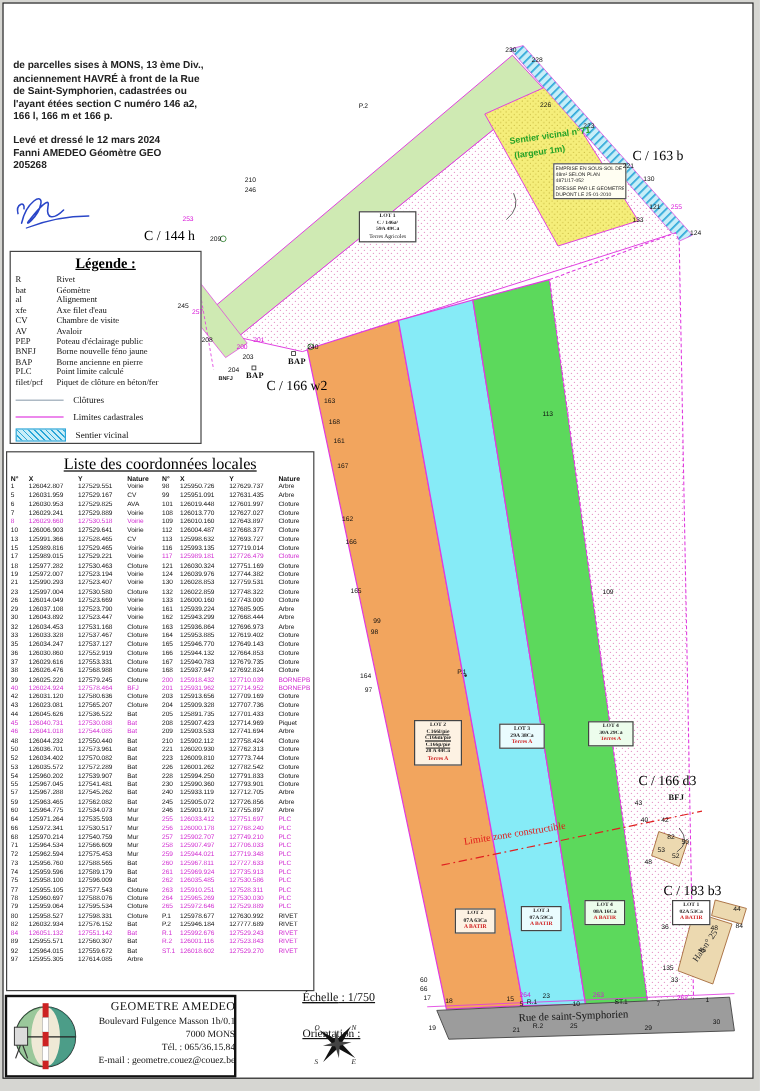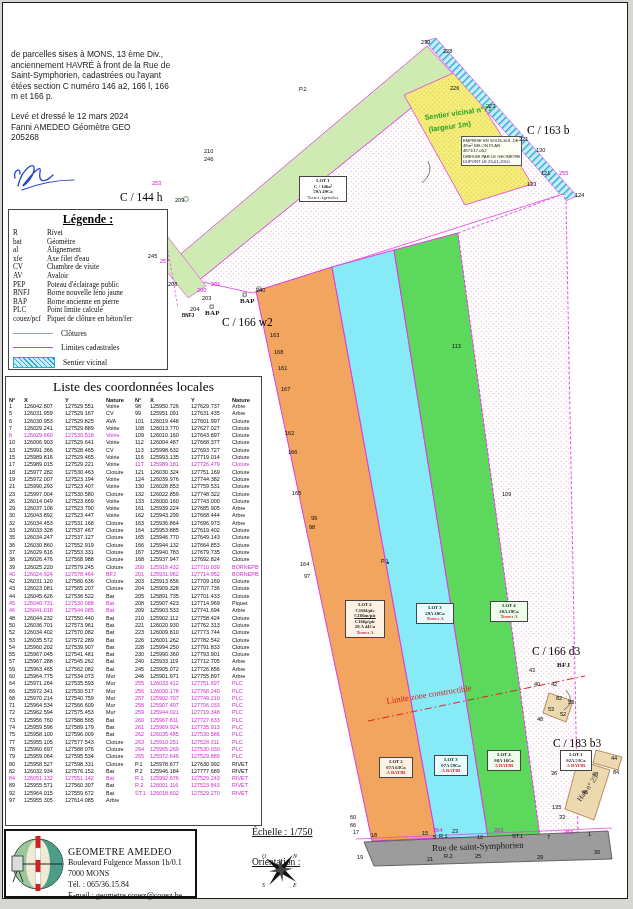--- a/index.html
+++ b/index.html
@@ -6,38 +6,38 @@
   .page{position:relative;width:633px;height:909px;background:#d6d6d2;overflow:hidden;
         font-family:"Liberation Sans",sans-serif;}
   .sheet{position:absolute;left:2px;top:2px;width:626px;height:897px;background:#fff;
          border:1.6px solid #1b1b1b;box-sizing:border-box;}
   
   .title{position:absolute;left:0;top:7px;width:633px;text-align:center;}
   .title span{font:bold 20px "Liberation Serif",serif;letter-spacing:.5px;color:#000;
          border-bottom:1.6px solid #000;padding:0 6px 1px 6px;}
   
   .desc{position:absolute;left:11px;top:49px;width:180px;font-size:8.4px;line-height:10.6px;color:#222;}
-  .desc p{margin:0 16px 9px 0;}
+  .desc p{margin:0 16px 9px 0;font-weight:bold;}
   .sig{position:absolute;left:12px;top:156px;}
   
   .legend{position:absolute;left:8px;top:209px;width:160px;height:161px;border:1px solid #444;
           background:#fff;box-sizing:border-box;padding:2px 4px;}
   .legend h3{margin:0 0 2px 0;text-align:center;font:bold 12px "Liberation Serif",serif;text-decoration:underline;}
   .lg-row{display:flex;font:7.2px "Liberation Serif",serif;line-height:8.6px;color:#111;}
   .lg-abbr{width:34px;flex:none;}
   .lg-sym{display:flex;align-items:center;margin-top:5px;font:7.6px "Liberation Serif",serif;color:#111;}
   .lg-sw{width:40px;flex:none;margin-right:8px;}
   .sw-line{height:0;border-top:1.2px solid #9aa8b6;}
   .sw-mag{height:0;border-top:1.2px solid #e03ae0;}
   .sw-sent{height:9px;background:repeating-linear-gradient(45deg,#c8eef8 0 2.4px,#2aa6d8 2.4px 3.4px);
            border:.5px solid #2aa6d8;}
   
   .coords{position:absolute;left:5px;top:376px;width:257px;height:450px;border:1px solid #444;
           background:#fff;box-sizing:border-box;padding:1px 2px;overflow:hidden;}
-  .coords h3{margin:1px 0 2px 0;text-align:center;font:13.5px "Liberation Serif",serif;font-weight:normal;}
+  .coords h3{margin:1px 0 2px 0;text-align:center;font:13.5px "Liberation Serif",serif;text-decoration:underline;font-weight:normal;}
   table.ct{border-collapse:collapse;width:100%;table-layout:fixed;}
   table.ct th{font:bold 5.7px "Liberation Sans",sans-serif;text-align:left;color:#111;padding:0 1px;}
   table.ct td{font:5.45px "Liberation Sans",sans-serif;line-height:7.3px;color:#111;
               padding:0 1px;white-space:nowrap;overflow:hidden;}
   table.ct .mg{color:#d12bd1;}
   col.cn{width:15px;}col.cx{width:41px;}col.cy{width:41px;}col.cz{width:29px;}
   
   #map-svg{position:absolute;left:0;top:0;}
   #map-overlays{position:absolute;left:0;top:0;width:633px;height:909px;pointer-events:none;}
   .mlabel{position:absolute;font:5.6px "Liberation Sans",sans-serif;color:#101010;white-space:nowrap;}
@@ -53,21 +53,21 @@
   .lotbox .ln{font:bold 4.7px "Liberation Serif",serif;line-height:5.6px;color:#1c1c1c;white-space:nowrap;overflow:hidden;}
   .lotbox .ln.u{text-decoration:underline;}
   .lotbox .ln.r{color:#d02020;}
   .lotbox .ln.n{font-weight:normal;}
   .emprise{position:absolute;left:461px;top:136px;width:61px;background:#fffef2;border:.6px solid #555;
            padding:1px 1px;box-sizing:border-box;}
   .emprise .ln{font:4.2px "Liberation Sans",sans-serif;line-height:5.2px;color:#222;white-space:nowrap;overflow:hidden;}
   
   .firmbox{position:absolute;left:4px;top:829px;width:193px;height:69px;border:2px solid #111;
            background:#fff;box-sizing:border-box;}
-  #firm-lines{position:absolute;left:62px;top:15px;width:128px;}
+  #firm-lines{position:absolute;left:62px;top:3px;width:128px;text-align:right;}
   #firm-lines .fl{font:8px "Liberation Serif",serif;line-height:11px;color:#111;white-space:nowrap;}
   #firm-lines .fl.big{font-size:10px;letter-spacing:.3px;}
   .scaleblk{position:absolute;left:252px;top:826px;width:90px;}
   .scaleblk .sc{font:10px "Liberation Serif",serif;color:#111;text-decoration:underline;}
   .scaleblk .sc u{text-decoration:underline;}
   .orient{font:9.5px "Liberation Serif",serif;color:#111;margin-top:20px;text-decoration:underline;}
   .compass{position:absolute;left:258px;top:847px;}
 </style>
 </head>
 <body>
@@ -177,21 +177,21 @@
         </div>
         <div class="lg-row">
           <span class="lg-abbr">BAP</span>
           <span>Borne ancienne en pierre</span>
         </div>
         <div class="lg-row">
           <span class="lg-abbr">PLC</span>
           <span>Point limite calculé</span>
         </div>
         <div class="lg-row">
-          <span class="lg-abbr">couez/pcf</span>
+          <span class="lg-abbr">filet/pcf</span>
           <span>Piquet de clôture en béton/fer</span>
         </div>
       </div>
     <div class="lg-sym">
       <div class="lg-sw sw-line"></div>
       <span>Clôtures</span>
     </div>
     <div class="lg-sym">
       <div class="lg-sw sw-mag"></div>
       <span>Limites cadastrales</span>

